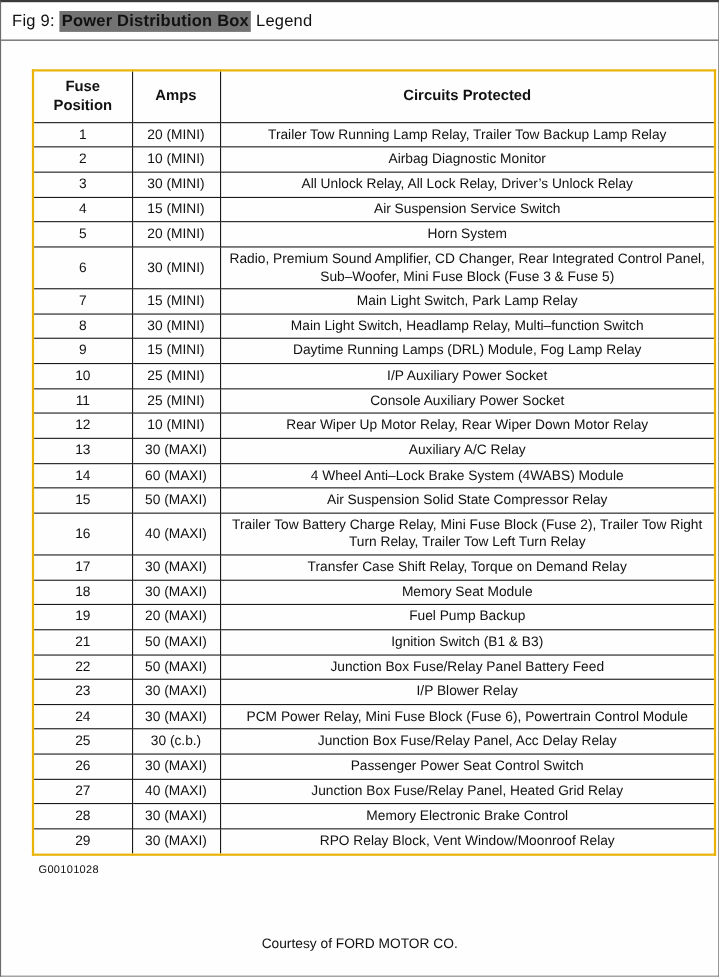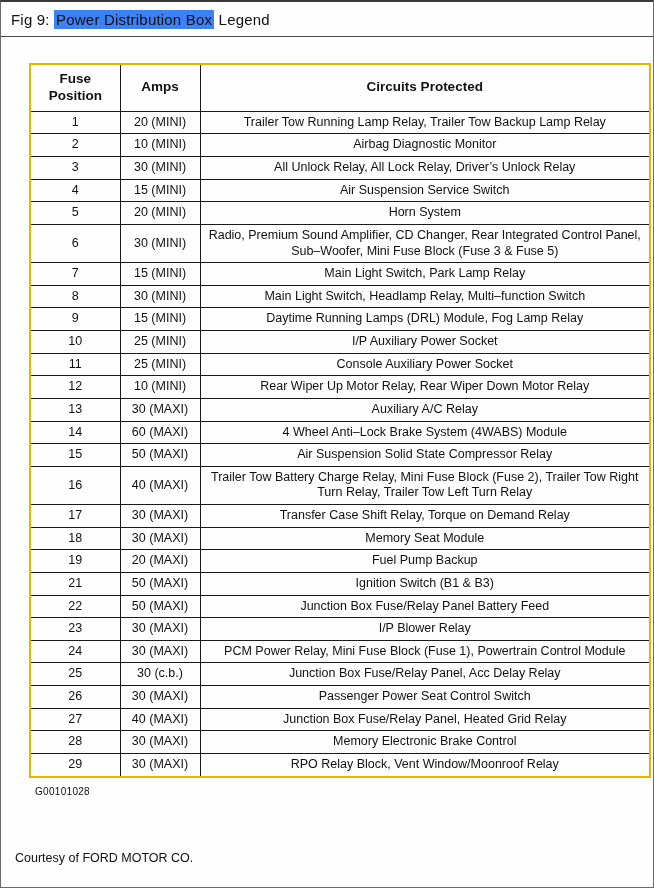--- a/index.html
+++ b/index.html
@@ -63,31 +63,31 @@
   .footnote {
     margin: 8px 0 0 34px;
     font-size: 10px;
     letter-spacing: 0.3px;
   }
   .courtesy {
     position: absolute;
     left: 0;
     right: 0;
     bottom: 22px;
+    text-align: center;
     font-size: 12.5px;
-    margin-left: 14px;
   }
 </style>
 </head>
 <body>
 
 <div class="page-frame">
 
   <div class="title-bar">
-    <span>Fig 9: </span><span class="title-highlight" style="background: #3b82f6;">Power Distribution Box</span><span> Legend</span>
+    <span>Fig 9: </span><span class="title-highlight" style="background: #737373; font-weight: bold;">Power Distribution Box</span><span> Legend</span>
   </div>
 
   <div class="legend-table-wrap">
     <table class="legend-table">
       <colgroup>
         <col class="col-pos">
         <col class="col-amps">
         <col class="col-circ">
       </colgroup>
       <thead>
@@ -204,21 +204,21 @@
             <td class="c-left">Junction Box Fuse/Relay Panel Battery Feed</td>
           </tr>
           <tr>
             <td class="c-center">23</td>
             <td class="c-center">30 (MAXI)</td>
             <td class="c-left">I/P Blower Relay</td>
           </tr>
           <tr>
             <td class="c-center">24</td>
             <td class="c-center">30 (MAXI)</td>
-            <td class="c-left">PCM Power Relay, Mini Fuse Block (Fuse 1), Powertrain Control Module</td>
+            <td class="c-left">PCM Power Relay, Mini Fuse Block (Fuse 6), Powertrain Control Module</td>
           </tr>
           <tr>
             <td class="c-center">25</td>
             <td class="c-center">30 (c.b.)</td>
             <td class="c-left">Junction Box Fuse/Relay Panel, Acc Delay Relay</td>
           </tr>
           <tr>
             <td class="c-center">26</td>
             <td class="c-center">30 (MAXI)</td>
             <td class="c-left">Passenger Power Seat Control Switch</td>

